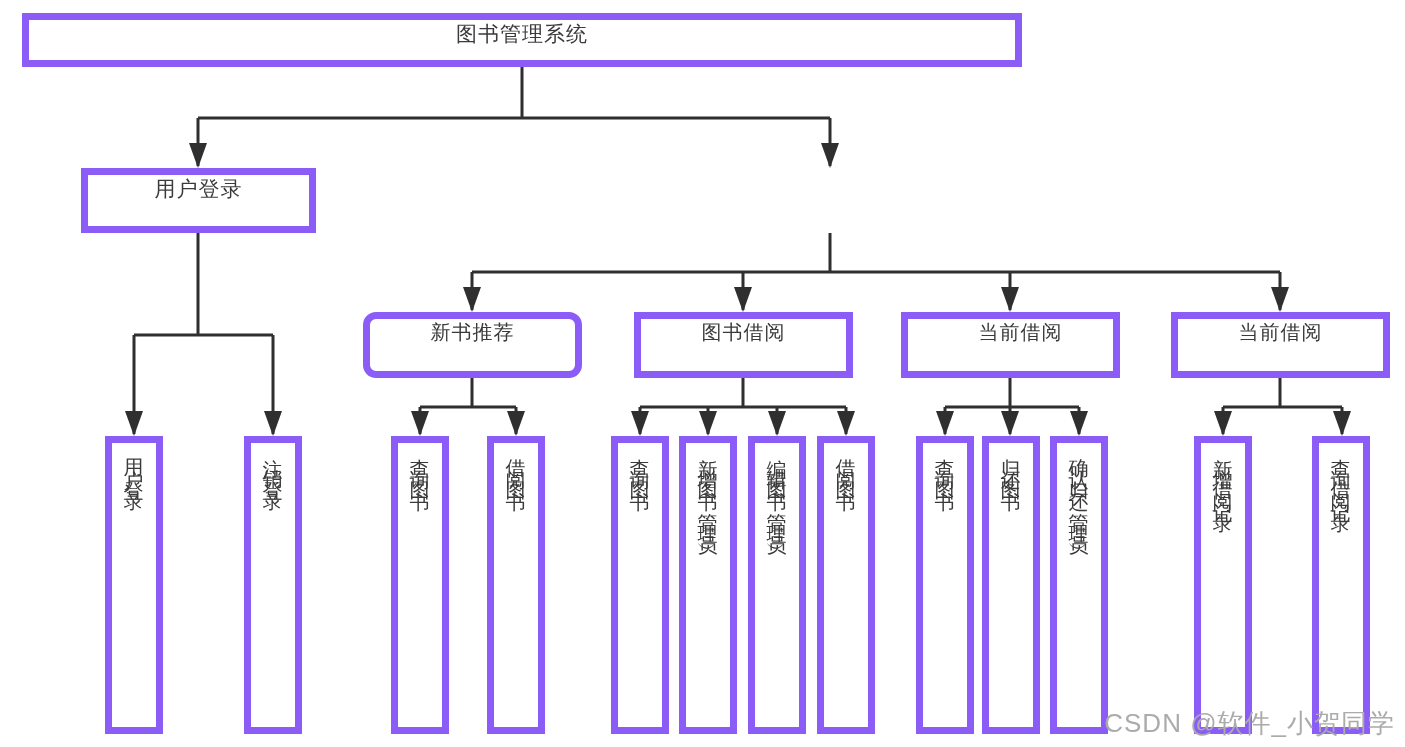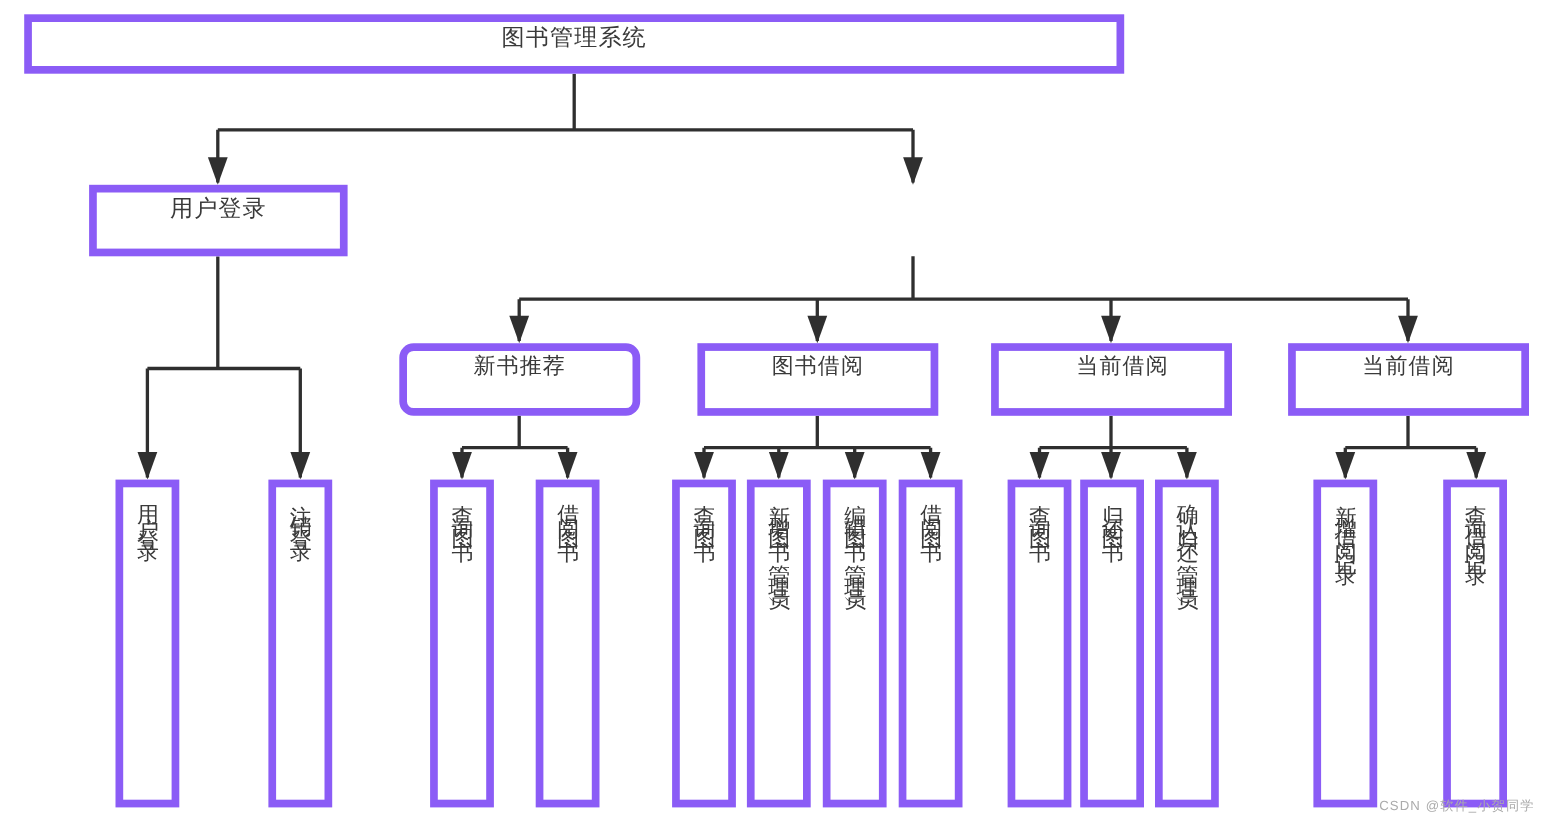--- a/index.html
+++ b/index.html
@@ -44,21 +44,21 @@
     text-orientation: mixed;
     font-size: 20px;
     line-height: 1;
     letter-spacing: 11px;
     white-space: nowrap;
   }
   #watermark {
     position: absolute;
     right: 10px;
     bottom: 6px;
-    font-size: 12px;
+    font-size: 26px;
     color: #ababab;
     letter-spacing: 1px;
     pointer-events: none;
   }
 </style>
 </head>
 <body>
 
 <div id="stage">
 

